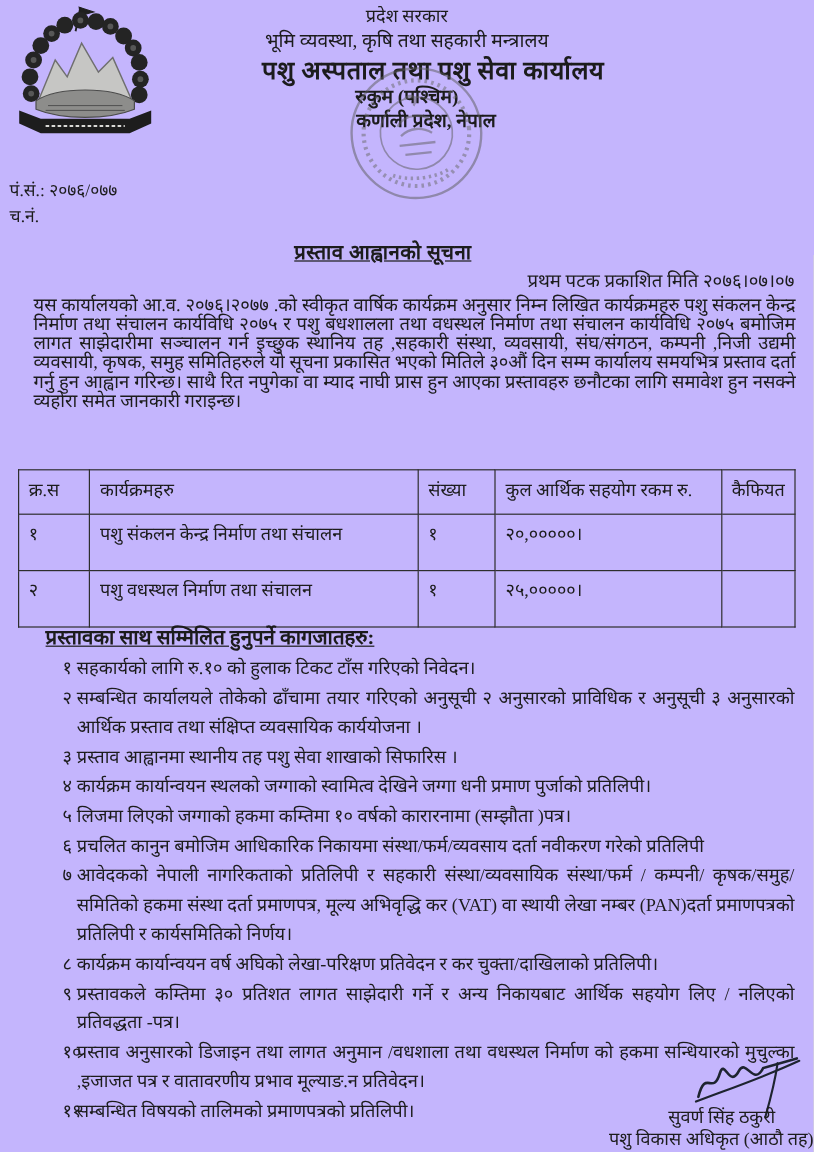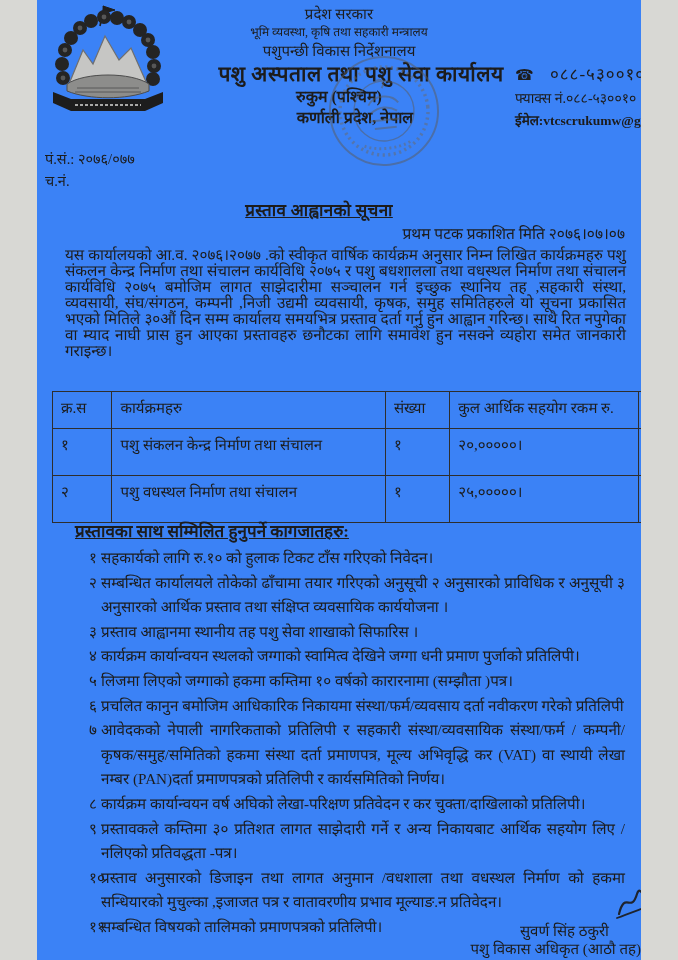--- a/index.html
+++ b/index.html
@@ -1,27 +1,27 @@
 <!DOCTYPE html>
 <html><head>
 <meta charset="utf-8">
 <style>
   html,body{margin:0;padding:0;background:#d8d8d4;}
   .page{
-    width:604px;height:960px;position:relative;margin:0 auto;
-    background:#3b82f6;
+    width:678px;height:960px;position:relative;margin:0 auto;
+    background:#c4b5fd;
     color:#1c1c1c;
     font-family:"Liberation Serif","DejaVu Serif","DejaVu Sans",serif;
     overflow:hidden;
   }
   
   .emblem{position:absolute;left:10px;top:4px;width:122px;height:114px;}
   .hdr-center{position:absolute;left:0;right:0;top:6px;text-align:center;line-height:1.15;}
   .hdr-l1{font-size:15px;}
-  .hdr-l2{font-size:12px;margin-top:3px;}
+  .hdr-l2{font-size:16px;margin-top:3px;}
   .hdr-l3{font-size:15px;margin-top:3px;}
   .hdr-office{font-size:21px;font-weight:bold;margin-top:2px;letter-spacing:.5px;padding-left:44px;}
   .hdr-district{font-size:16px;font-weight:bold;margin-top:2px;}
   .hdr-province{font-size:16px;font-weight:bold;margin-top:2px;padding-left:32px;}
   .stamp{position:absolute;left:288px;top:52px;width:118px;height:118px;opacity:.5;transform:rotate(-6deg);}
   .contact{position:absolute;left:478px;top:66px;line-height:1.0;}
   .contact .phone-row{font-size:17px;letter-spacing:1px;}
   .contact .phone-row .ph-icon{font-size:15px;margin-right:10px;}
   .contact .fax-row{font-size:14px;margin-top:9px;}
   .contact .email-row{font-size:13.5px;font-weight:bold;margin-top:8px;font-family:"Liberation Serif",serif;}
@@ -106,43 +106,34 @@
         <line x1="28" y1="88" x2="94" y2="88"></line>
     </g>
 
     <path d="M6,88 L24,95 L98,95 L116,88 L116,99 L98,107 L24,107 L6,99 Z" fill="#1d1d1d"></path>
     <line x1="28" y1="101" x2="94" y2="101" stroke="#d9d9d6" stroke-width="1.6" stroke-dasharray="3 2"></line>
   </svg>
 
   <div class="hdr-center">
     <div class="hdr-l1">प्रदेश सरकार</div>
     <div class="hdr-l2">भूमि व्यवस्था, कृषि तथा सहकारी मन्त्रालय</div>
-    <div class="hdr-l3">पशुपन्छी विकास निर्देशनालय</div>
     <div class="hdr-office">पशु अस्पताल तथा पशु सेवा कार्यालय</div>
     <div class="hdr-district">रुकुम (पश्चिम)</div>
     <div class="hdr-province">कर्णाली प्रदेश, नेपाल</div>
   </div>
 
   <svg class="stamp" viewBox="0 0 118 118" aria-hidden="true">
     <circle cx="59" cy="59" r="54" fill="none" stroke="#5c5c5c" stroke-width="2"></circle>
     <circle cx="59" cy="59" r="44" fill="none" stroke="#6a6a6a" stroke-width="3.5" stroke-dasharray="2.2 3.4"></circle>
     <circle cx="59" cy="59" r="30" fill="none" stroke="#5c5c5c" stroke-width="1.4"></circle>
     <path d="M44,52 C50,42 68,42 74,52 M46,60 C54,54 64,54 72,60 M44,68 L74,68 M48,76 L70,76" fill="none" stroke="#5f5f5f" stroke-width="2"></path>
     <path d="M52,30 C58,24 64,30 59,36" fill="none" stroke="#5f5f5f" stroke-width="2"></path>
     <path d="M36,92 C48,98 70,98 82,92" fill="none" stroke="#6a6a6a" stroke-width="3" stroke-dasharray="2 3"></path>
   </svg>
 
-  <div class="contact">
-    <div class="phone-row">
-      <span class="ph-icon">☎</span>
-      <span>०८८-५३००१०</span>
-    </div>
-    <div class="fax-row">फ्याक्स नं.०८८-५३००१०</div>
-    <div class="email-row">ईमेल:vtcscrukumw@gmail.com</div>
-  </div>
 
   <div class="refs">
     <div>पं.सं.: २०७६/०७७</div>
     <div>च.नं.</div>
   </div>
 
   <div class="notice-title">प्रस्ताव आह्वानको सूचना</div>
   <div class="pub-date">प्रथम पटक प्रकाशित मिति २०७६।०७।०७</div>
 
   <div class="body-par">यस कार्यालयको आ.व. २०७६।२०७७ .को स्वीकृत वार्षिक कार्यक्रम अनुसार निम्न लिखित कार्यक्रमहरु पशु संकलन केन्द्र निर्माण तथा संचालन कार्यविधि २०७५ र पशु बधशालला तथा वधस्थल निर्माण तथा संचालन कार्यविधि २०७५ बमोजिम लागत साझेदारीमा सञ्चालन गर्न इच्छुक स्थानिय तह ,सहकारी संस्था, व्यवसायी, संघ/संगठन, कम्पनी ,निजी उद्यमी व्यवसायी, कृषक, समुह समितिहरुले यो सूचना प्रकासित भएको मितिले ३०औं दिन सम्म कार्यालय समयभित्र प्रस्ताव दर्ता गर्नु हुन आह्वान गरिन्छ। साथै रित नपुगेका वा म्याद नाघी प्रास हुन आएका प्रस्तावहरु छनौटका लागि समावेश हुन नसक्ने व्यहोरा समेत जानकारी गराइन्छ।</div>

